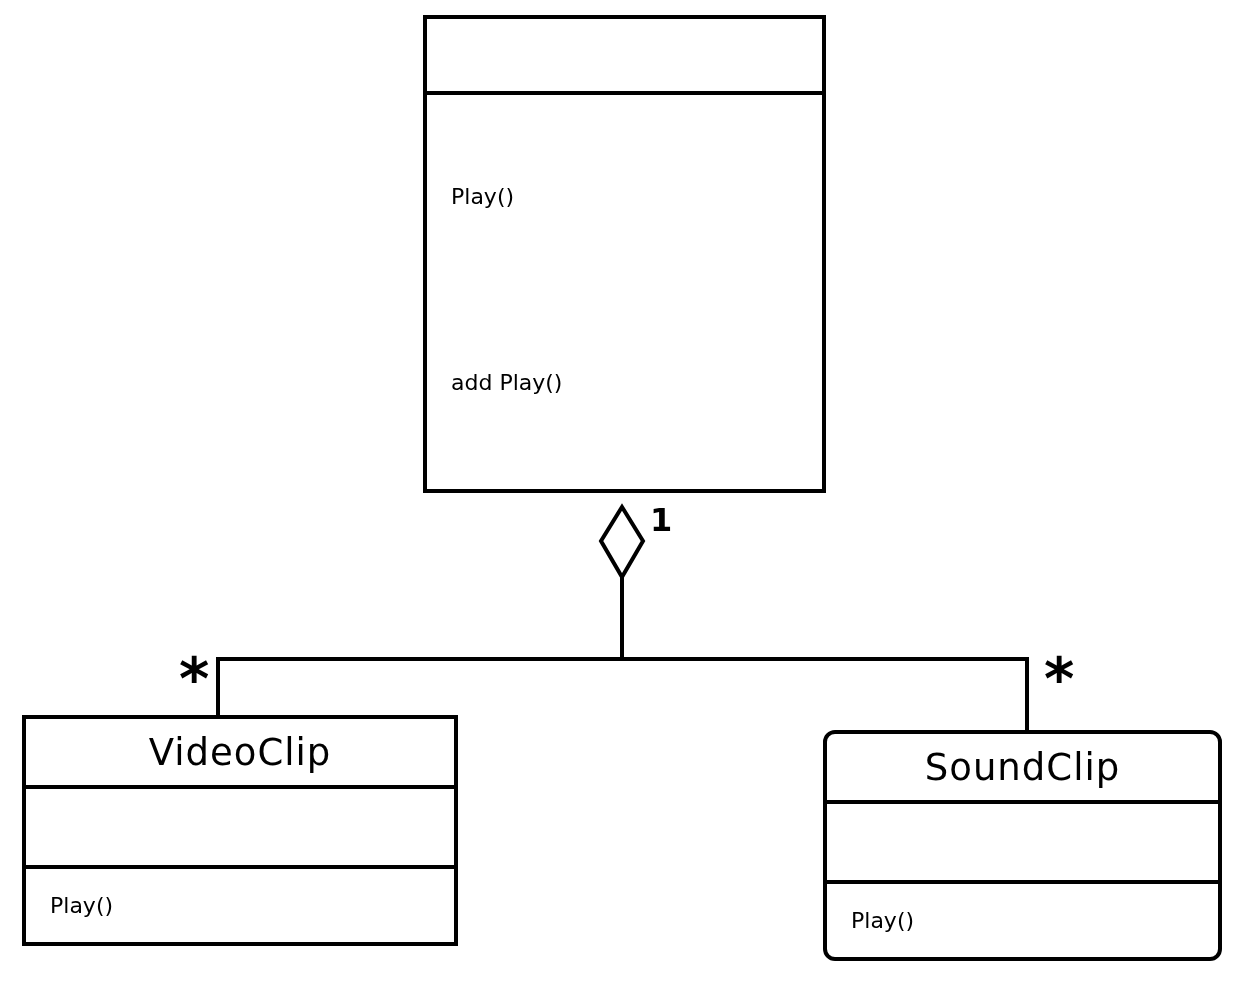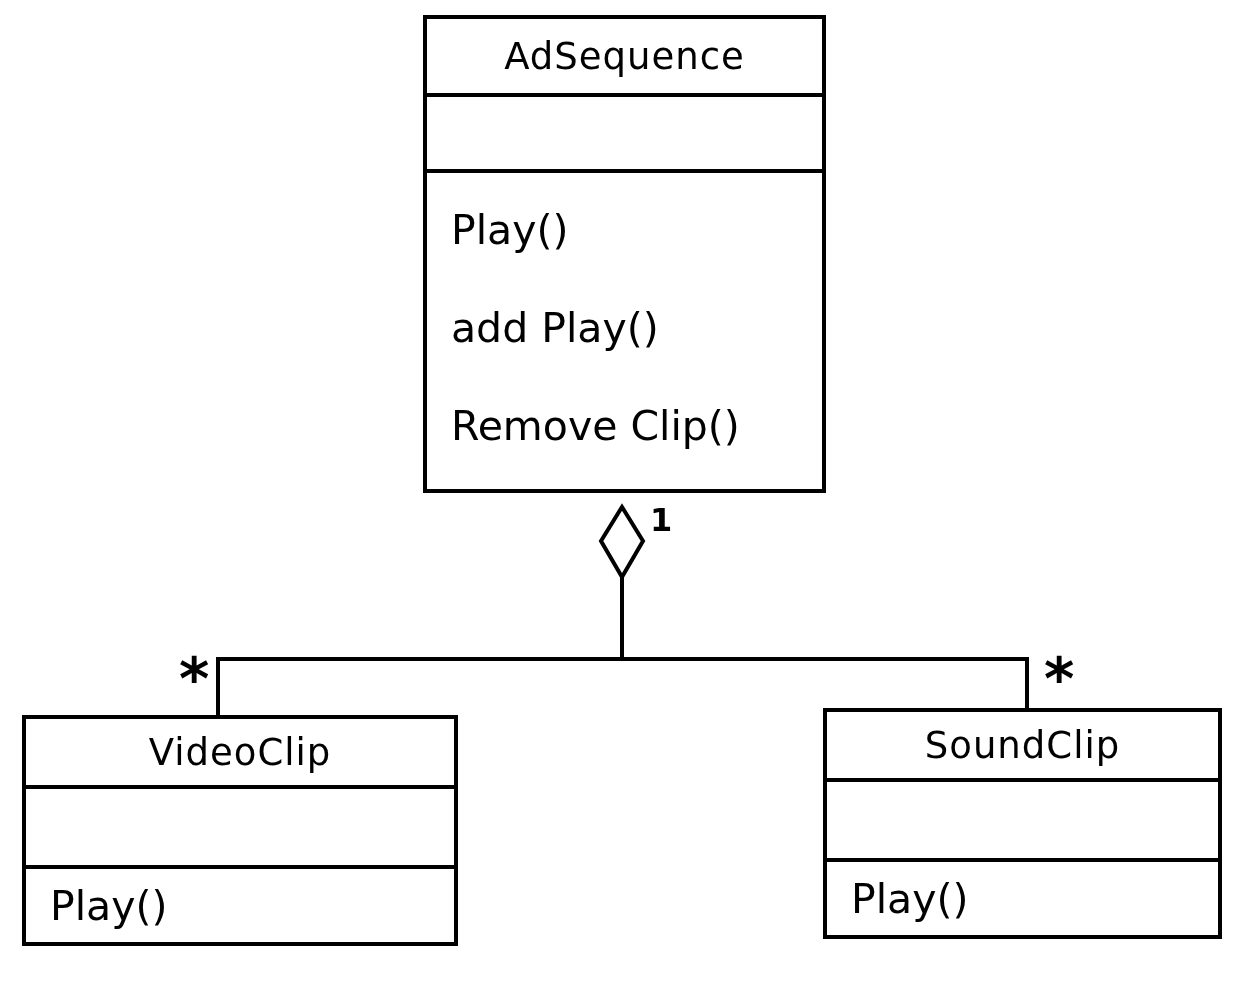--- a/index.html
+++ b/index.html
@@ -45,34 +45,34 @@
     box-sizing: border-box;
     flex-shrink: 0;
   }
   .uml-methods {
     flex: 1;
     display: flex;
     flex-direction: column;
     justify-content: space-around;
     padding-left: 24px;
     box-sizing: border-box;
-    font-size: 41px;
+    font-size: 22px;
   }
   .method { white-space: nowrap; }
 
   
   .box-adsequence { left: 423px; top: 15px; width: 403px; height: 478px; }
   .box-adsequence .uml-title { height: 78px; }
   .box-adsequence .uml-attrs { height: 76px; }
   .box-adsequence .uml-methods { padding-top: 8px; padding-bottom: 14px; }
 
   
   .box-videoclip { left: 22px; top: 715px; width: 436px; height: 231px; }
   
-  .box-soundclip { left: 823px; top: 708px; width: 399px; height: 231px; }
+  .box-soundclip { left: 823px; top: 730px; width: 399px; height: 231px; border-radius: 12px; }
   .box-videoclip .uml-title, .box-soundclip .uml-title { height: 70px; }
   .box-videoclip .uml-attrs, .box-soundclip .uml-attrs { height: 80px; }
   .box-videoclip .uml-methods, .box-soundclip .uml-methods {
     justify-content: center;
   }
 
   .mult-label {
     position: absolute;
     font-size: 32px;
     font-weight: 600;
@@ -99,26 +99,24 @@
     <line x1="216" y1="659" x2="1029" y2="659" stroke="#000000" stroke-width="4"></line>
 
     <line x1="218" y1="657" x2="218" y2="744" stroke="#000000" stroke-width="4"></line>
 
     <line x1="1027" y1="657" x2="1027" y2="744" stroke="#000000" stroke-width="4"></line>
 
     <polygon points="622,507 643,541 622,577 601,541" fill="#ffffff" stroke="#000000" stroke-width="4" stroke-linejoin="miter"></polygon>
   </svg>
 
   <div class="uml-class box-adsequence">
-    <div class="uml-title">AdSequence</div>
     <div class="uml-attrs"></div>
     <div class="uml-methods">
       <div class="method">Play()</div>
       <div class="method">add Play()</div>
-      <div class="method">Remove Clip()</div>
     </div>
   </div>
 
   <div class="uml-class box-videoclip">
     <div class="uml-title">VideoClip</div>
     <div class="uml-attrs"></div>
     <div class="uml-methods">
       <div class="method">Play()</div>
     </div>
   </div>

